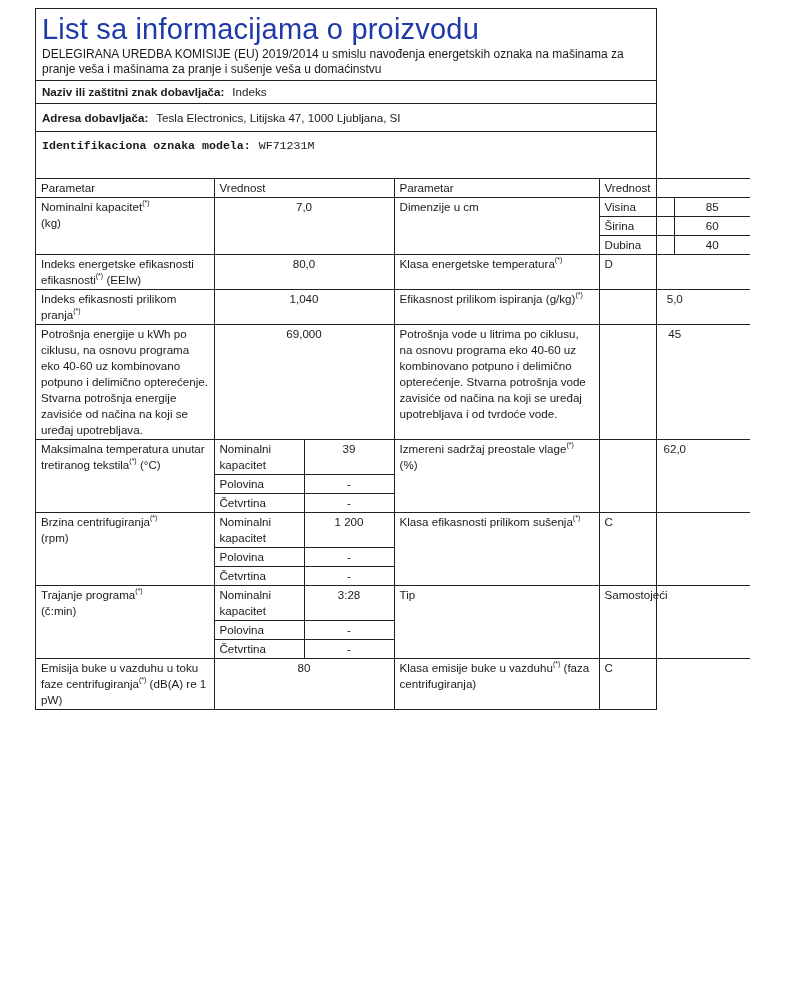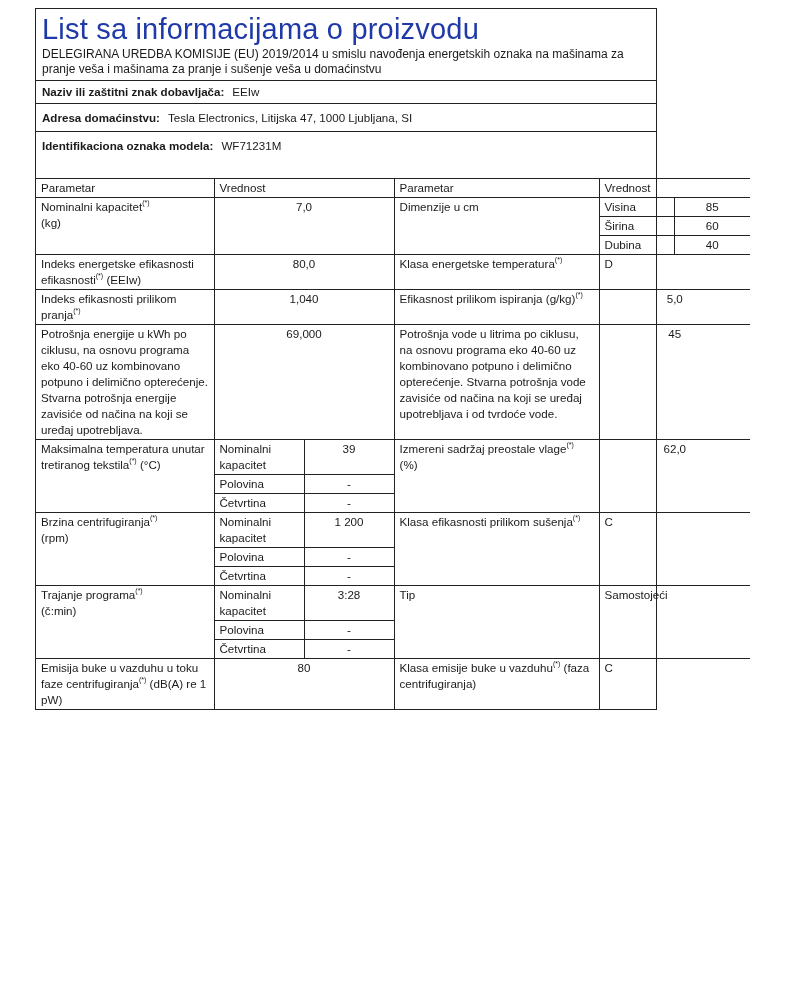--- a/index.html
+++ b/index.html
@@ -21,26 +21,26 @@
   sup { font-size:7px; vertical-align:top; line-height:8px; }
 </style>
 </head>
 <body>
 
 <div class="sheet">
   <div class="title">List sa informacijama o proizvodu</div>
   <div class="subtitle">DELEGIRANA UREDBA KOMISIJE (EU) 2019/2014 u smislu navođenja energetskih oznaka na mašinama za pranje veša i mašinama za pranje i sušenje veša u domaćinstvu</div>
 
   <div class="row-line">
-    <b>Naziv ili zaštitni znak dobavljača:</b><span class="v">EEIw</span>
+    <b>Naziv ili zaštitni znak dobavljača:</b><span class="v">Indeks</span>
   </div>
   <div class="row-line tall" style="padding-top:6px;">
-    <b>Adresa domaćinstvu:</b><span class="v">Tesla Electronics, Litijska 47, 1000 Ljubljana, SI</span>
+    <b>Adresa dobavljača:</b><span class="v">Tesla Electronics, Litijska 47, 1000 Ljubljana, SI</span>
   </div>
-  <div class="row-line tall" style="padding-top:6px;">
+  <div class="row-line tall" style="padding-top:6px;font-family:Liberation Mono, monospace;">
     <b>Identifikaciona oznaka modela:</b><span class="v">WF71231M</span>
   </div>
 
   <table class="grid">
     <colgroup>
       <col style="width:178px">
         <col style="width:90px">
         <col style="width:90px">
         <col style="width:205px">
         <col style="width:75px">

